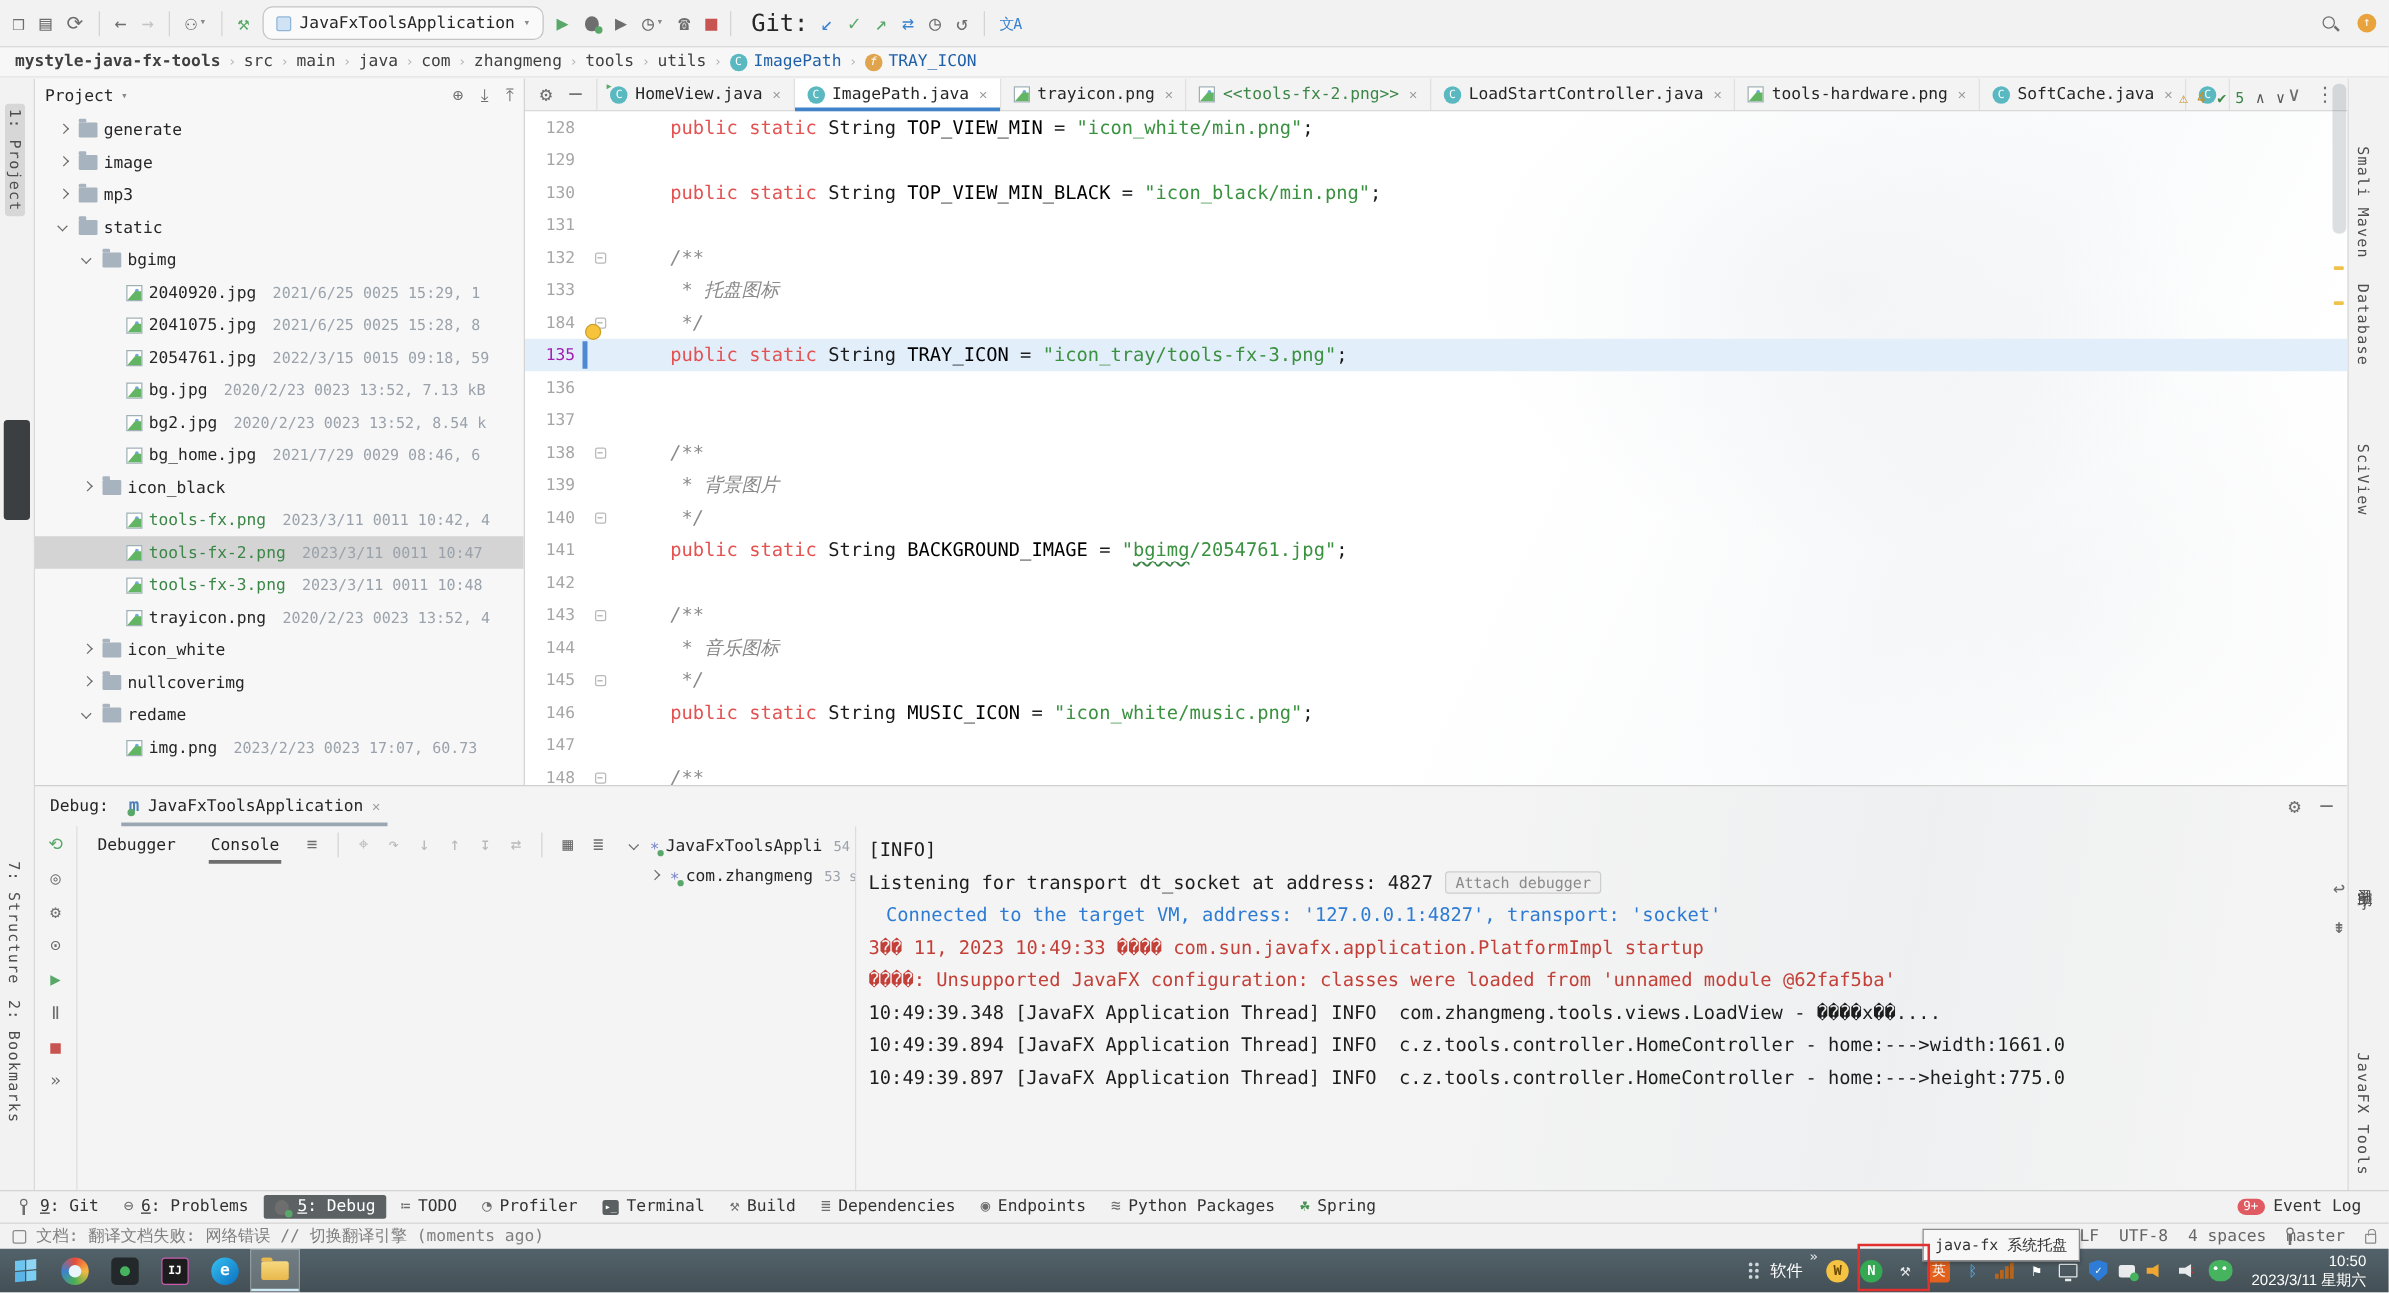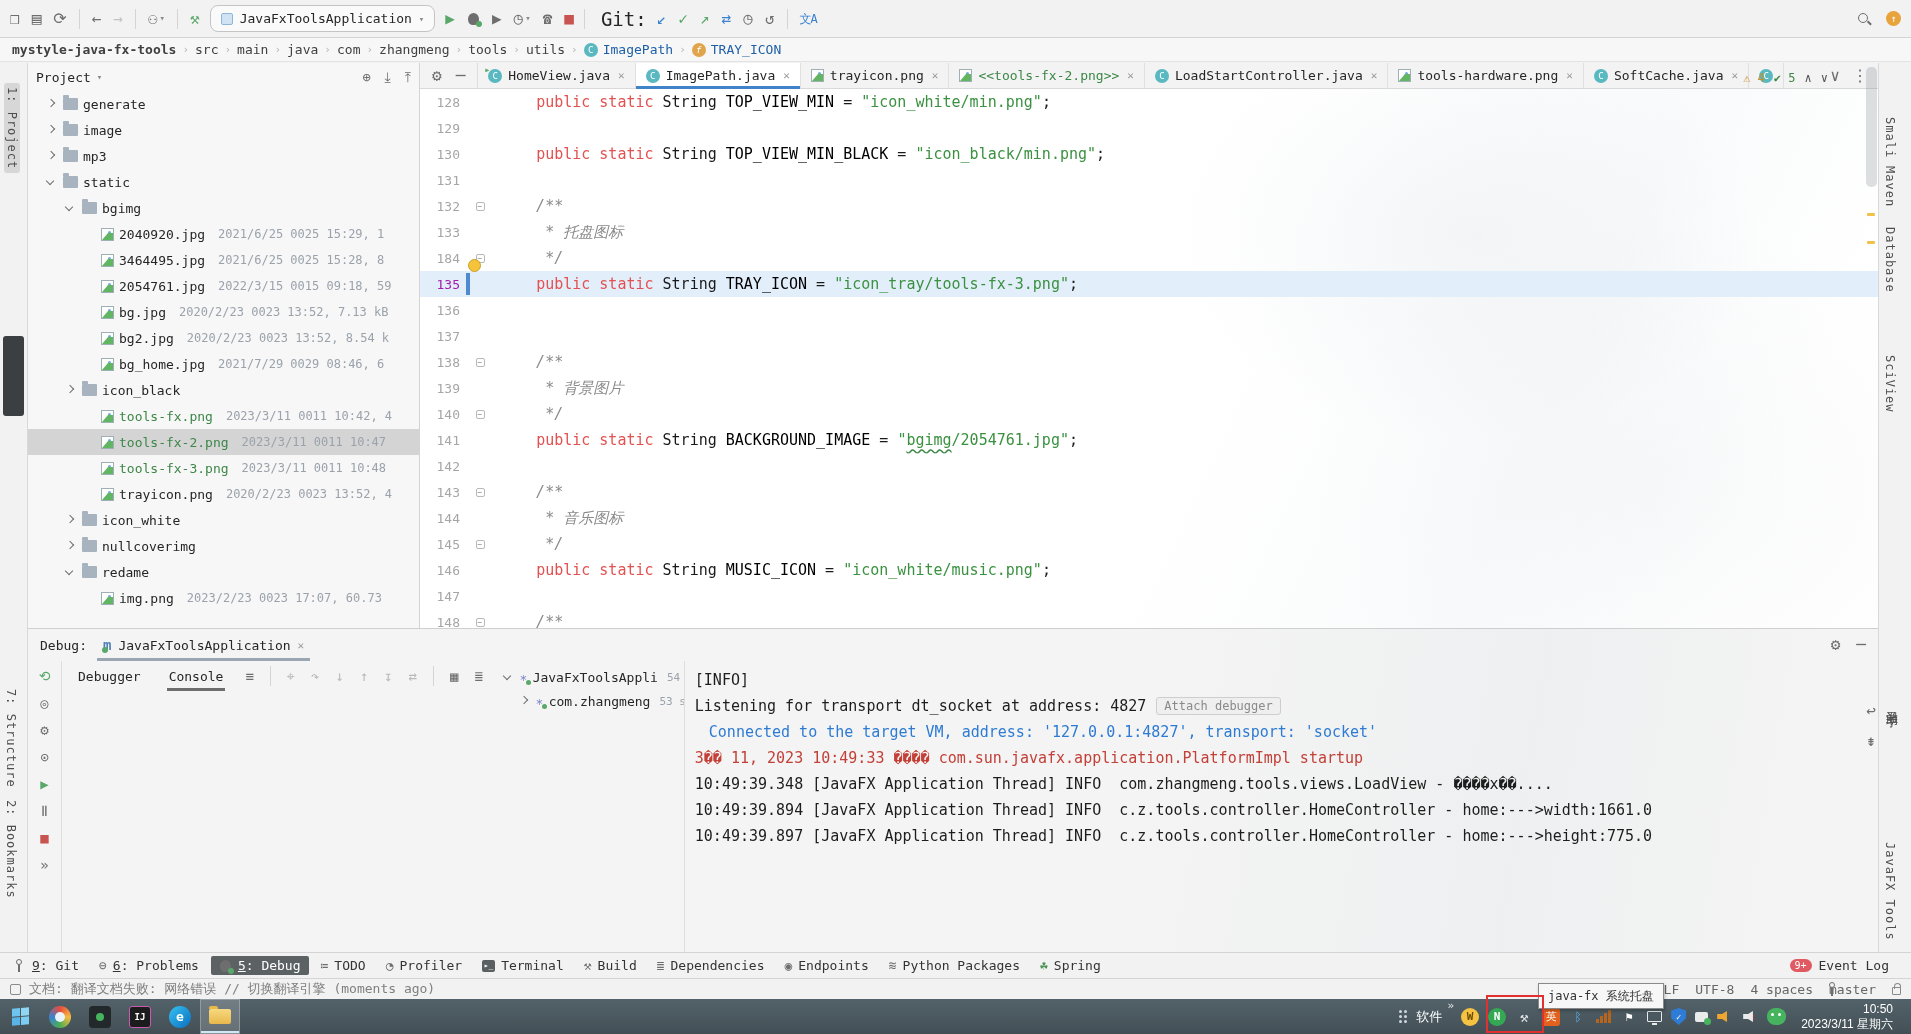--- a/index.html
+++ b/index.html
@@ -345,21 +345,21 @@
               </div>
               <div class="trow" style="padding-left: 54px;">
                 <span class="chev "></span>
                 <span class="ic-img"></span>
                 <span class="tlabel">2040920.jpg</span>
                 <span class="tmeta">2021/6/25 0025 15:29, 1</span>
               </div>
               <div class="trow" style="padding-left: 54px;">
                 <span class="chev "></span>
                 <span class="ic-img"></span>
-                <span class="tlabel">3464495.jpg</span>
+                <span class="tlabel">2041075.jpg</span>
                 <span class="tmeta">2021/6/25 0025 15:28, 8</span>
               </div>
               <div class="trow" style="padding-left: 54px;">
                 <span class="chev "></span>
                 <span class="ic-img"></span>
                 <span class="tlabel">2054761.jpg</span>
                 <span class="tmeta">2022/3/15 0015 09:18, 59</span>
               </div>
               <div class="trow" style="padding-left: 54px;">
                 <span class="chev "></span>
@@ -695,20 +695,21 @@
                 </div>
               <div class="console" id="console">
                 <div class="cside" id="console-side">
                     <span class="tbi">↩</span>
                     <span class="tbi">⇟</span>
                   </div>
               <div class="cline ">[INFO]</div>
                   <div class="cline ">Listening for transport dt_socket at address: 4827<span class="chip">Attach debugger</span></div>
                   <div class="cline blue">Connected to the target VM, address: '127.0.0.1:4827', transport: 'socket'</div>
                   <div class="cline red">3�� 11, 2023 10:49:33 ���� com.sun.javafx.application.PlatformImpl startup</div>
+                  <div class="cline red">����: Unsupported JavaFX configuration: classes were loaded from 'unnamed module @62faf5ba'</div>
                   <div class="cline ">10:49:39.348 [JavaFX Application Thread] INFO  com.zhangmeng.tools.views.LoadView - ����x��....</div>
                   <div class="cline ">10:49:39.894 [JavaFX Application Thread] INFO  c.z.tools.controller.HomeController - home:---&gt;width:1661.0</div>
                   <div class="cline ">10:49:39.897 [JavaFX Application Thread] INFO  c.z.tools.controller.HomeController - home:---&gt;height:775.0</div>
                 </div>
             </div>
           </div>
         </div>
       </section>
     </div>
 

